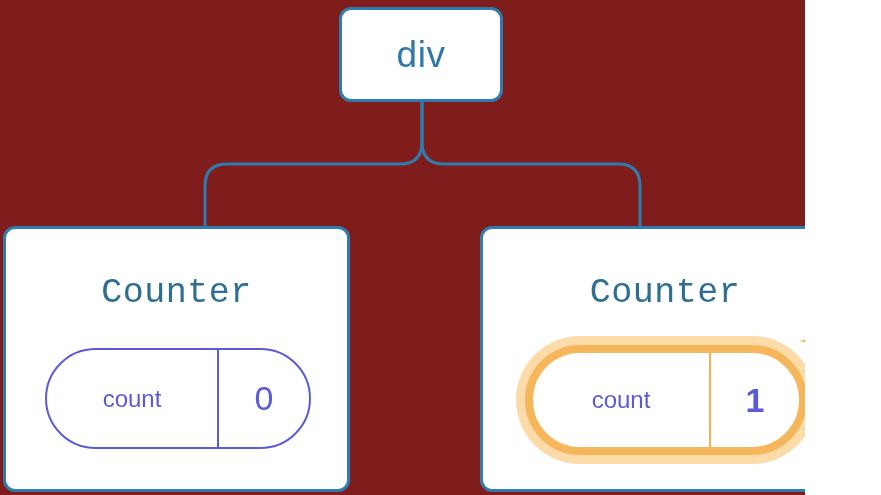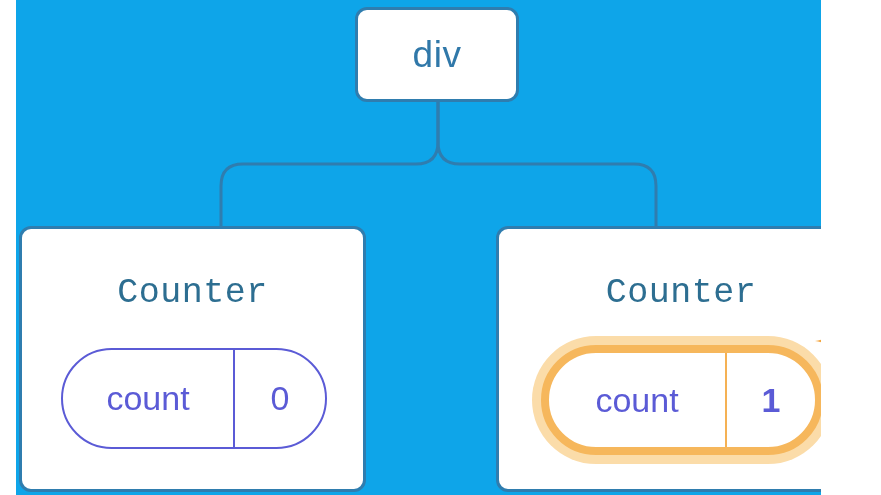--- a/index.html
+++ b/index.html
@@ -3,23 +3,22 @@
 <meta charset="utf-8">
 <style>
   * { margin: 0; padding: 0; box-sizing: border-box; }
   html, body { width: 881px; height: 495px; }
   body { font-family: "Liberation Sans", "DejaVu Sans", sans-serif; }
 
   .canvas {
     position: relative;
     width: 805px;
     height: 495px;
-    background: #0ea5e9;
+    background: #7f1d1d;
     overflow: hidden;
-    margin-left: 16px;
   }
 
   
   .root-box {
     position: absolute;
     left: 339px; top: 7px;
     width: 164px; height: 95px;
     background: #FFFFFF;
     border: 3px solid #2F7DAF;
     border-radius: 12px;
@@ -80,21 +79,21 @@
   .pill-highlight {
     left: 42px; top: 116px;
     width: 282px; height: 110px;
     border: 8px solid #F6B75C;
     border-radius: 56px;
     box-shadow: 0 0 0 9px #FBDCA9;
   }
   .pill-key {
     flex: 1;
     display: flex; align-items: center; justify-content: center;
-    font-size: 34px;
+    font-size: 24px;
     color: #5B5BD6;
   }
   .pill-plain .pill-key     { border-right: 2px solid #5B5BD6; }
   .pill-highlight .pill-key { border-right: 2px solid #F5B154; }
   .pill-value {
     width: 90px;
     display: flex; align-items: center; justify-content: center;
     font-size: 34px;
     color: #5B5BD6;
   }

